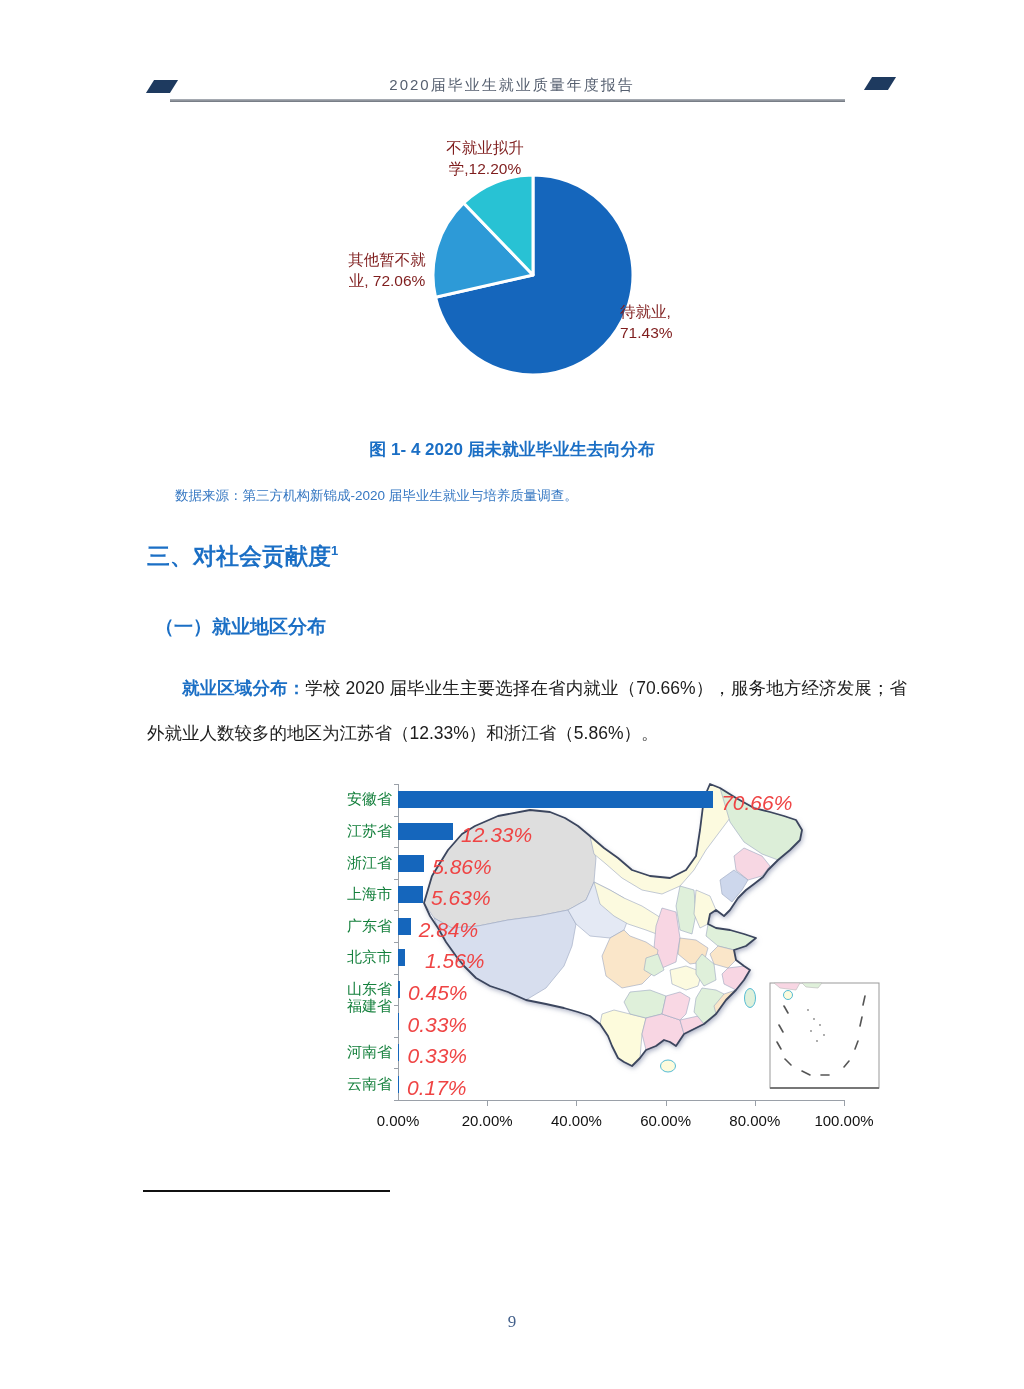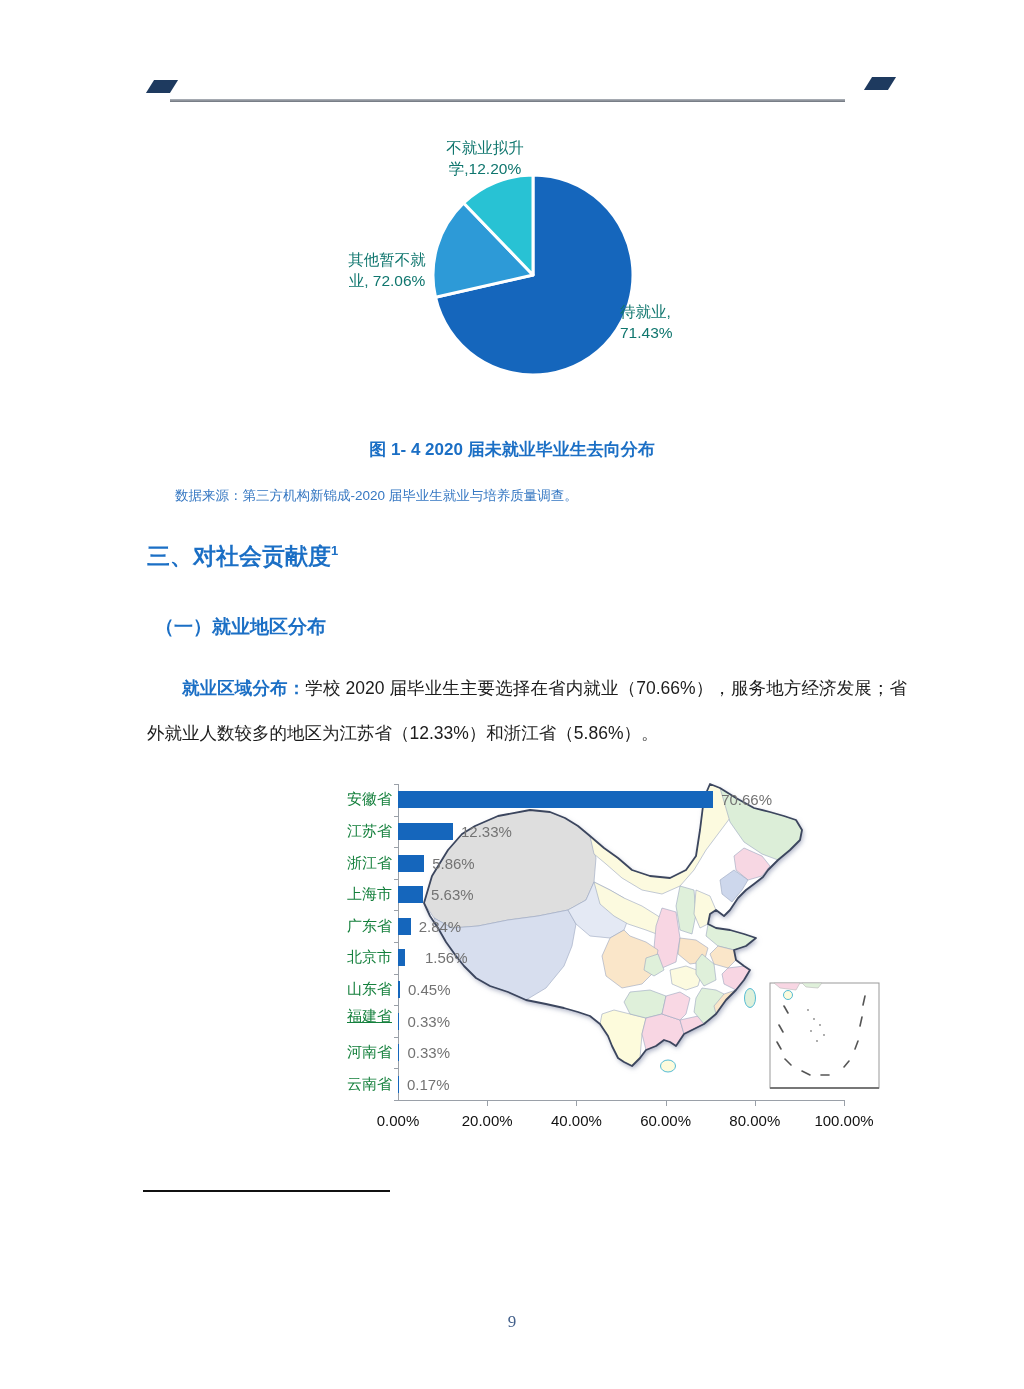--- a/index.html
+++ b/index.html
@@ -10,21 +10,21 @@
   
   .hdr-title{position:absolute;top:76px;left:0;width:100%;text-align:center;
     font-size:15px;letter-spacing:2px;color:#566070;}
   .hdr-line{position:absolute;top:99px;left:170px;width:675px;height:3px;
     background:linear-gradient(#b0b5bc,#6d737c);}
   .hdr-deco{position:absolute;width:24px;height:13px;background:#1e3a5f;transform:skewX(-32deg);}
   .hdr-deco.left{left:150px;top:80px;}
   .hdr-deco.right{left:868px;top:77px;}
   
   .pie-svg{position:absolute;left:340px;top:132px;width:400px;height:250px;}
-  .pie-label{position:absolute;font-size:15.5px;line-height:21px;color:#0f766e;}
+  .pie-label{position:absolute;font-size:15.5px;line-height:21px;color:#7f1d1d;}
   .pie-label.l1{left:420px;top:137px;width:130px;text-align:center;}
   .pie-label.l2{left:322px;top:249px;width:130px;text-align:center;}
   .pie-label.l3{left:620px;top:301px;width:110px;text-align:left;}
   .fig-caption{position:absolute;top:438px;left:0;width:100%;text-align:center;
     font-size:17px;font-weight:bold;color:#1b6fc5;}
   .fig-source{position:absolute;top:487px;left:175px;font-size:13.5px;color:#3577c2;}
   
   .h-section{position:absolute;left:147px;top:541px;font-size:23px;font-weight:bold;color:#1b6fc5;}
   .h-section sup{font-size:13px;}
   .h-sub{position:absolute;left:155px;top:614px;font-size:19px;font-weight:bold;color:#1b6fc5;}
@@ -34,34 +34,35 @@
   
   .bchart{position:absolute;left:330px;top:778px;width:585px;height:365px;}
   .map-svg{position:absolute;left:88px;top:0px;width:462px;height:314px;z-index:1;}
   .axis-y{position:absolute;left:68px;top:6px;width:1px;height:317px;background:#9aa0a8;z-index:2;}
   .axis-x{position:absolute;left:68px;top:322px;width:447px;height:1px;background:#9aa0a8;z-index:2;}
   .ytick{position:absolute;width:4px;height:1px;background:#9aa0a8;left:64px;z-index:2;}
   .xtick{position:absolute;width:1px;height:5px;background:#9aa0a8;top:323px;z-index:2;}
   .xlab{position:absolute;top:334px;width:84px;text-align:center;font-size:15px;color:#111;z-index:2;}
   .cat{position:absolute;left:0;width:62px;text-align:right;font-size:15px;color:#15803d;z-index:3;}
   .bar{position:absolute;background:#1566bc;z-index:3;}
-  .val{position:absolute;font-size:15px;color:#737373;z-index:3;}
+  .val{position:absolute;font-size:21px;color:#ef4444;z-index:3;font-style:italic;}
   
   .fn-rule{position:absolute;left:143px;top:1190px;width:247px;height:2px;background:#111;}
   .fn-text{position:absolute;left:143px;top:1204px;width:762px;font-size:13.5px;line-height:27px;
     text-align:justify;color:#222;}
   .page-num{position:absolute;top:1312px;left:0;width:100%;text-align:center;
     font-family:"Liberation Serif","DejaVu Serif",serif;font-size:17px;color:#44618c;}
 </style>
 </head>
 <body>
 
 <div class="page">
 
   <div class="hdr-deco left"></div>
+  <div class="hdr-title">2020届毕业生就业质量年度报告</div>
   <div class="hdr-line"></div>
   <div class="hdr-deco right"></div>
 
   <svg class="pie-svg" viewBox="0 0 400 250" id="pieSvg">
       <path d="M 193 143 L 193.00 43.00 A 100 100 0 1 1 95.52 165.29 Z" fill="#1566bc" stroke="#ffffff" stroke-width="3" stroke-linejoin="round"></path>
       <path d="M 193 143 L 95.52 165.29 A 100 100 0 0 1 123.64 70.96 Z" fill="#2d9ad7" stroke="#ffffff" stroke-width="3" stroke-linejoin="round"></path>
       <path d="M 193 143 L 123.64 70.96 A 100 100 0 0 1 193.00 43.00 Z" fill="#28c2d4" stroke="#ffffff" stroke-width="3" stroke-linejoin="round"></path>
     </svg>
   <div class="pie-label l1">
     <div>不就业拟升</div>
@@ -176,21 +177,21 @@
       <div class="val" style="left: 101.11px; top: 108.1px;">5.63%</div>
       <div class="cat" style="top: 139px;">广东省</div>
       <div class="bar" style="left: 68px; top: 139.7px; width: 12.6664px; height: 17px; background: rgb(21, 102, 188);"></div>
       <div class="val" style="left: 88.6664px; top: 139.7px;">2.84%</div>
       <div class="cat" style="top: 170.3px;">北京市</div>
       <div class="bar" style="left: 68px; top: 171.3px; width: 6.9576px; height: 17px; background: rgb(21, 102, 188);"></div>
       <div class="val" style="left: 82.9576px; top: 171.3px; margin-left: 12px;">1.56%</div>
       <div class="cat" style="top: 202px;">山东省</div>
       <div class="bar" style="left: 68px; top: 202.9px; width: 2.007px; height: 17px; background: rgb(21, 102, 188);"></div>
       <div class="val" style="left: 78.007px; top: 202.9px;">0.45%</div>
-      <div class="cat" style="top: 229px; text-decoration: underline;">福建省</div>
+      <div class="cat" style="top: 219px;">福建省</div>
       <div class="bar" style="left: 68px; top: 234.5px; width: 1.4718px; height: 17px; background: rgb(21, 102, 188);"></div>
       <div class="val" style="left: 77.4718px; top: 234.5px;">0.33%</div>
       <div class="cat" style="top: 265.1px;">河南省</div>
       <div class="bar" style="left: 68px; top: 266.1px; width: 1.4718px; height: 17px; background: rgb(21, 102, 188);"></div>
       <div class="val" style="left: 77.4718px; top: 266.1px;">0.33%</div>
       <div class="cat" style="top: 296.7px;">云南省</div>
       <div class="bar" style="left: 68px; top: 297.7px; width: 1px; height: 17px; background: rgb(21, 102, 188);"></div>
       <div class="val" style="left: 77px; top: 297.7px;">0.17%</div>
       <div class="ytick" style="top: 6px;"></div>
       <div class="ytick" style="top: 37.6px;"></div>

